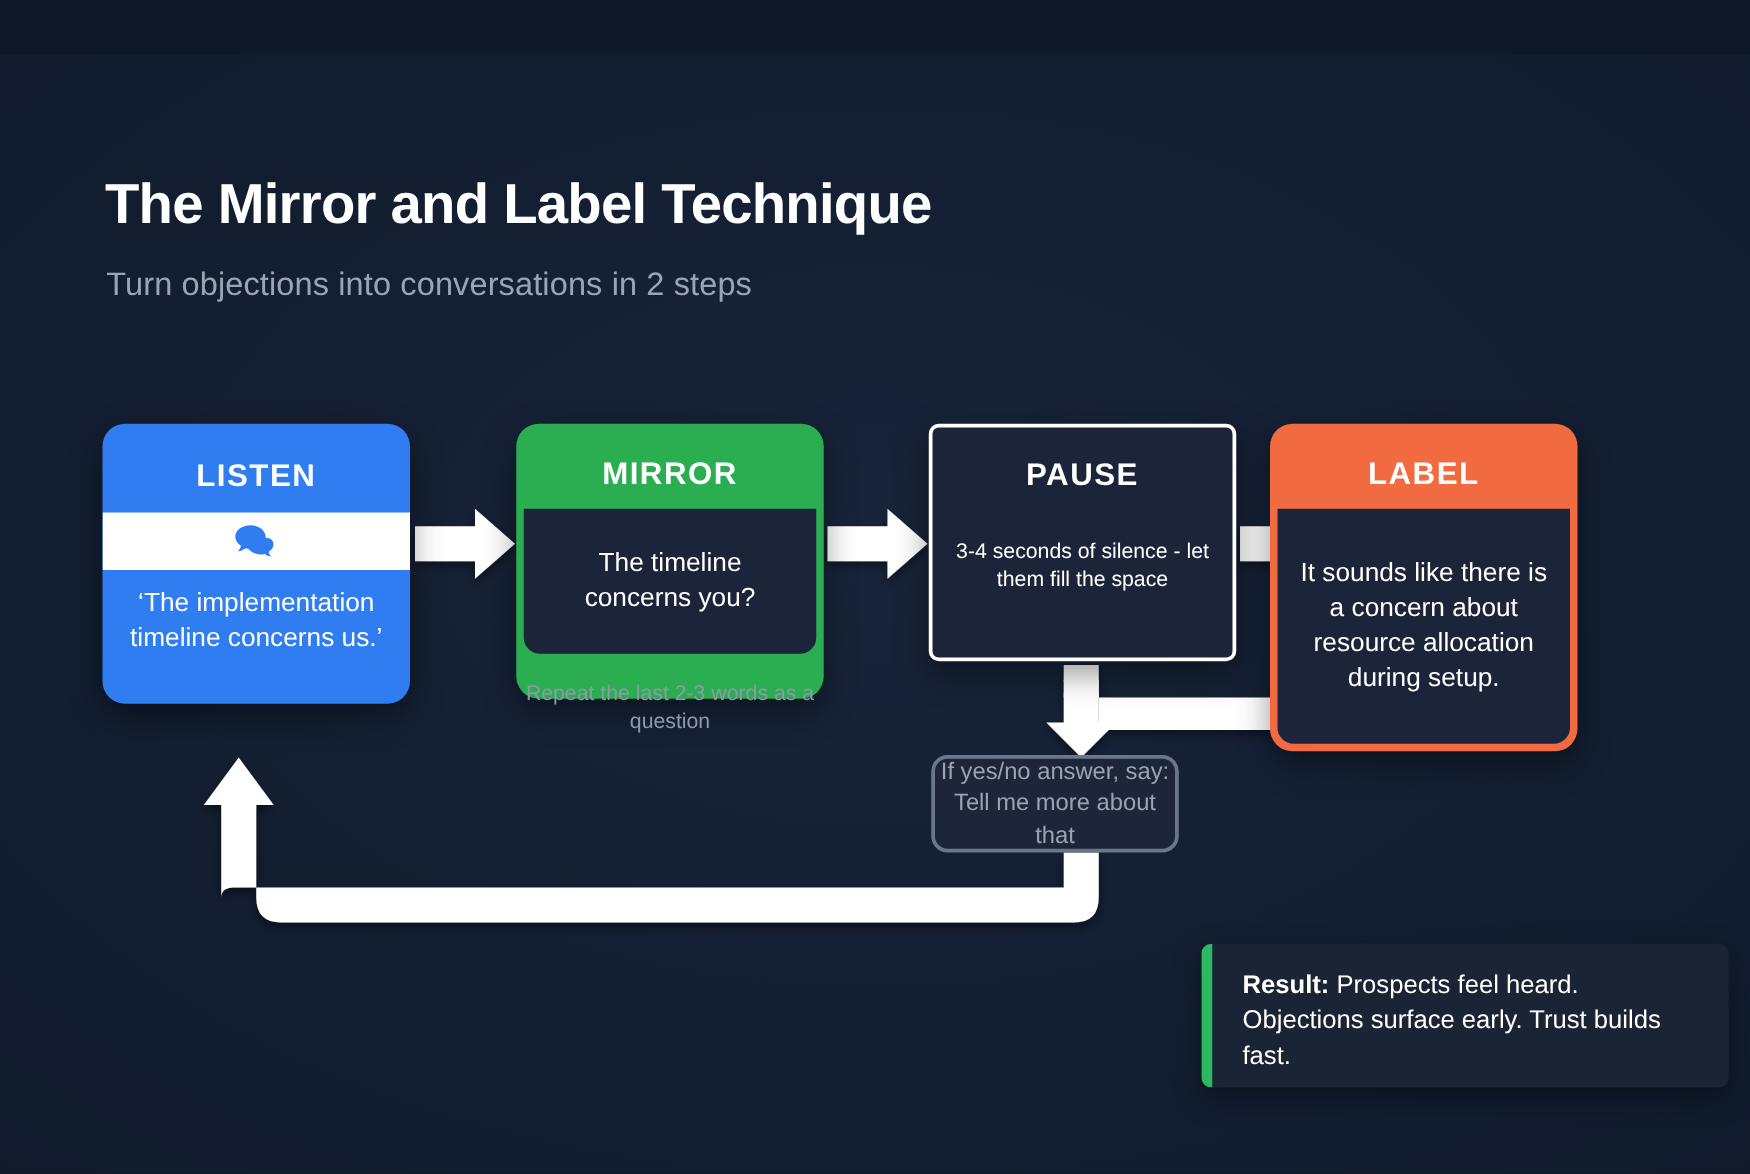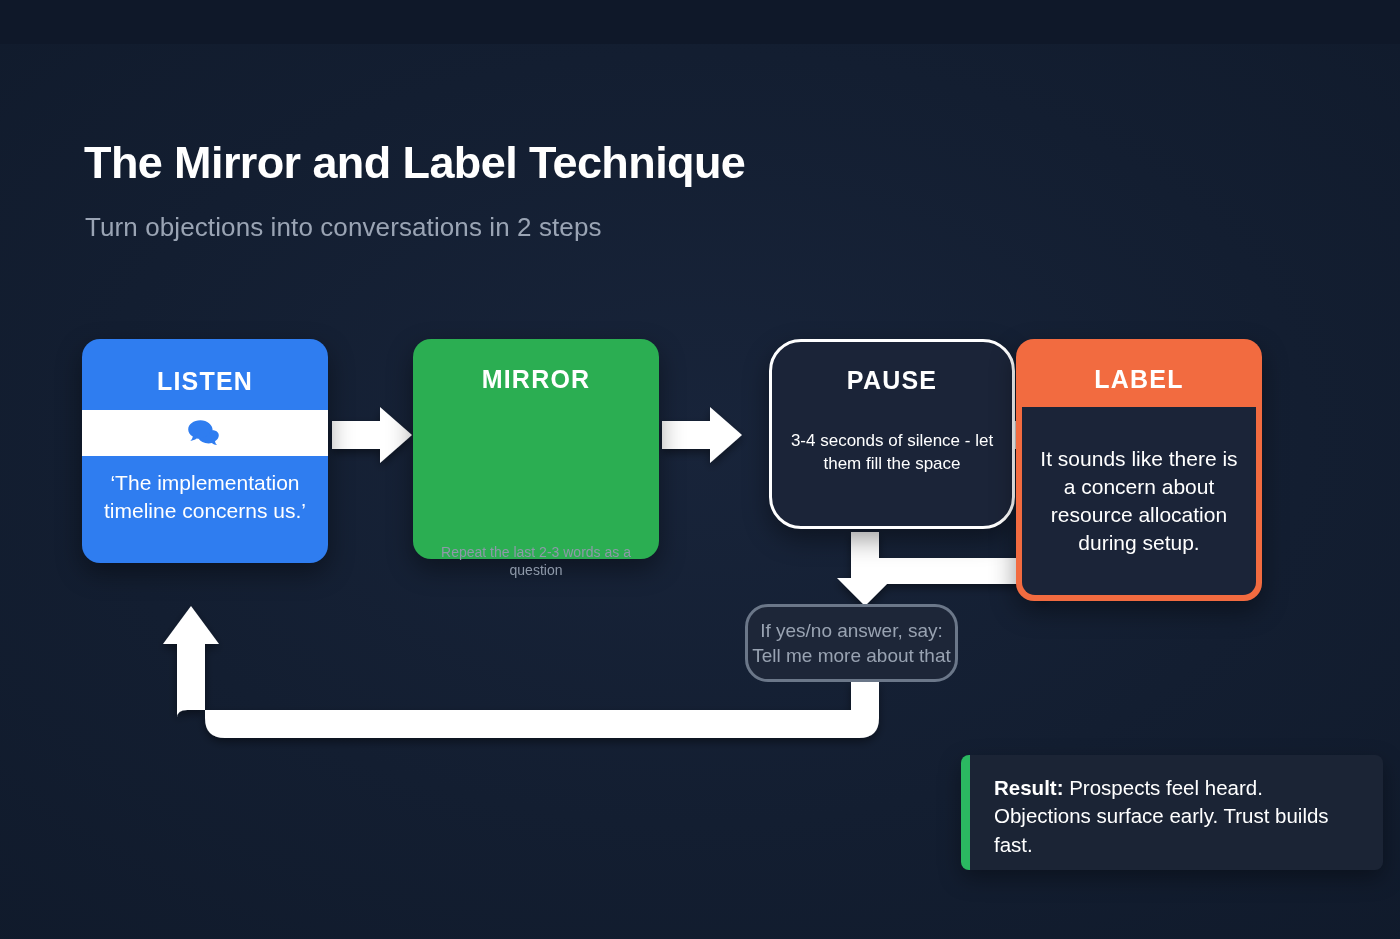--- a/index.html
+++ b/index.html
@@ -114,31 +114,31 @@
     border-radius: 0 0 13px 13px;
     color: #ffffff;
     font-size: 21px;
     line-height: 1.32;
     padding: 0 16px;
   }
   .card-caption {
     position: absolute;
     text-align: center;
     color: #8e99a9;
-    font-size: 14px;
+    font-size: 17px;
     line-height: 1.28;
   }
   #mirror-caption { left: 413px; top: 500px; width: 246px; }
 
   
   #card-pause {
-    left: 769px; top: 295px; width: 246px; height: 190px;
+    left: 743px; top: 295px; width: 246px; height: 190px;
     background: #1b2438;
     border: 3px solid #ffffff;
-    border-radius: 32px;
+    border-radius: 8px;
   }
   #card-pause .card-header { padding-top: 24px; height: 62px; }
   #card-pause .card-body {
     position: absolute;
     left: 12px; top: 88px; width: 216px;
     color: #ffffff;
     font-size: 17px;
     line-height: 1.33;
   }
 
@@ -153,25 +153,25 @@
     border-radius: 0 0 13px 13px;
     color: #ffffff;
     font-size: 21px;
     line-height: 1.33;
     padding: 0 12px;
   }
 
   
   #note-box {
     position: absolute;
-    left: 745px; top: 560px; width: 213px; height: 78px;
+    left: 745px; top: 560px; width: 198px; height: 78px;
     box-sizing: border-box;
     background: #1d2638;
     border: 3px solid #6b7789;
-    border-radius: 23px;
+    border-radius: 13px;
     display: flex;
     align-items: center;
     justify-content: center;
     text-align: center;
     color: #99a3b2;
     font-size: 19px;
     line-height: 1.33;
   }
 
   
@@ -258,20 +258,21 @@
           <path d="M13.4 2.2 C6.6 2.2 1.2 6.3 1.2 11.4 c0 2.9 1.8 5.5 4.6 7.2 -0.3 1.7 -1.2 3.3 -2.5 4.4 2.4 -0.2 4.6 -1.1 6.3 -2.4 1.2 0.3 2.5 0.5 3.8 0.5 6.8 0 12.2 -4.1 12.2 -9.2 S20.2 2.2 13.4 2.2 Z" fill="#2f7df0"></path>
           <path d="M25.6 12.2 c-0.6 0 -1.2 0 -1.8 0.1 -0.9 4.6 -6.1 8.1 -12.3 8.3 1.7 2.9 5.6 4.9 10.1 4.9 1.1 0 2.2 -0.1 3.2 -0.4 1.4 1.1 3.3 1.9 5.3 2 -1.1 -0.9 -1.9 -2.3 -2.1 -3.8 2.3 -1.4 3.8 -3.6 3.8 -6 0 -2.9 -2.6 -5.1 -6.2 -5.1 Z" fill="#2f7df0"></path>
         </svg>
       </span>
     </div>
     <div class="card-body">‘The implementation timeline concerns us.’</div>
   </div>
 
   <div class="card" id="card-mirror">
     <div class="card-header">MIRROR</div>
+    <div class="inner-panel" id="mirror-panel">The timeline concerns you?</div>
   </div>
   <div class="card-caption" id="mirror-caption">Repeat the last 2-3 words as a question</div>
 
   <div class="card" id="card-pause">
     <div class="card-header">PAUSE</div>
     <div class="card-body">3-4 seconds of silence - let them fill the space</div>
   </div>
 
   <div class="card" id="card-label">
     <div class="card-header">LABEL</div>

